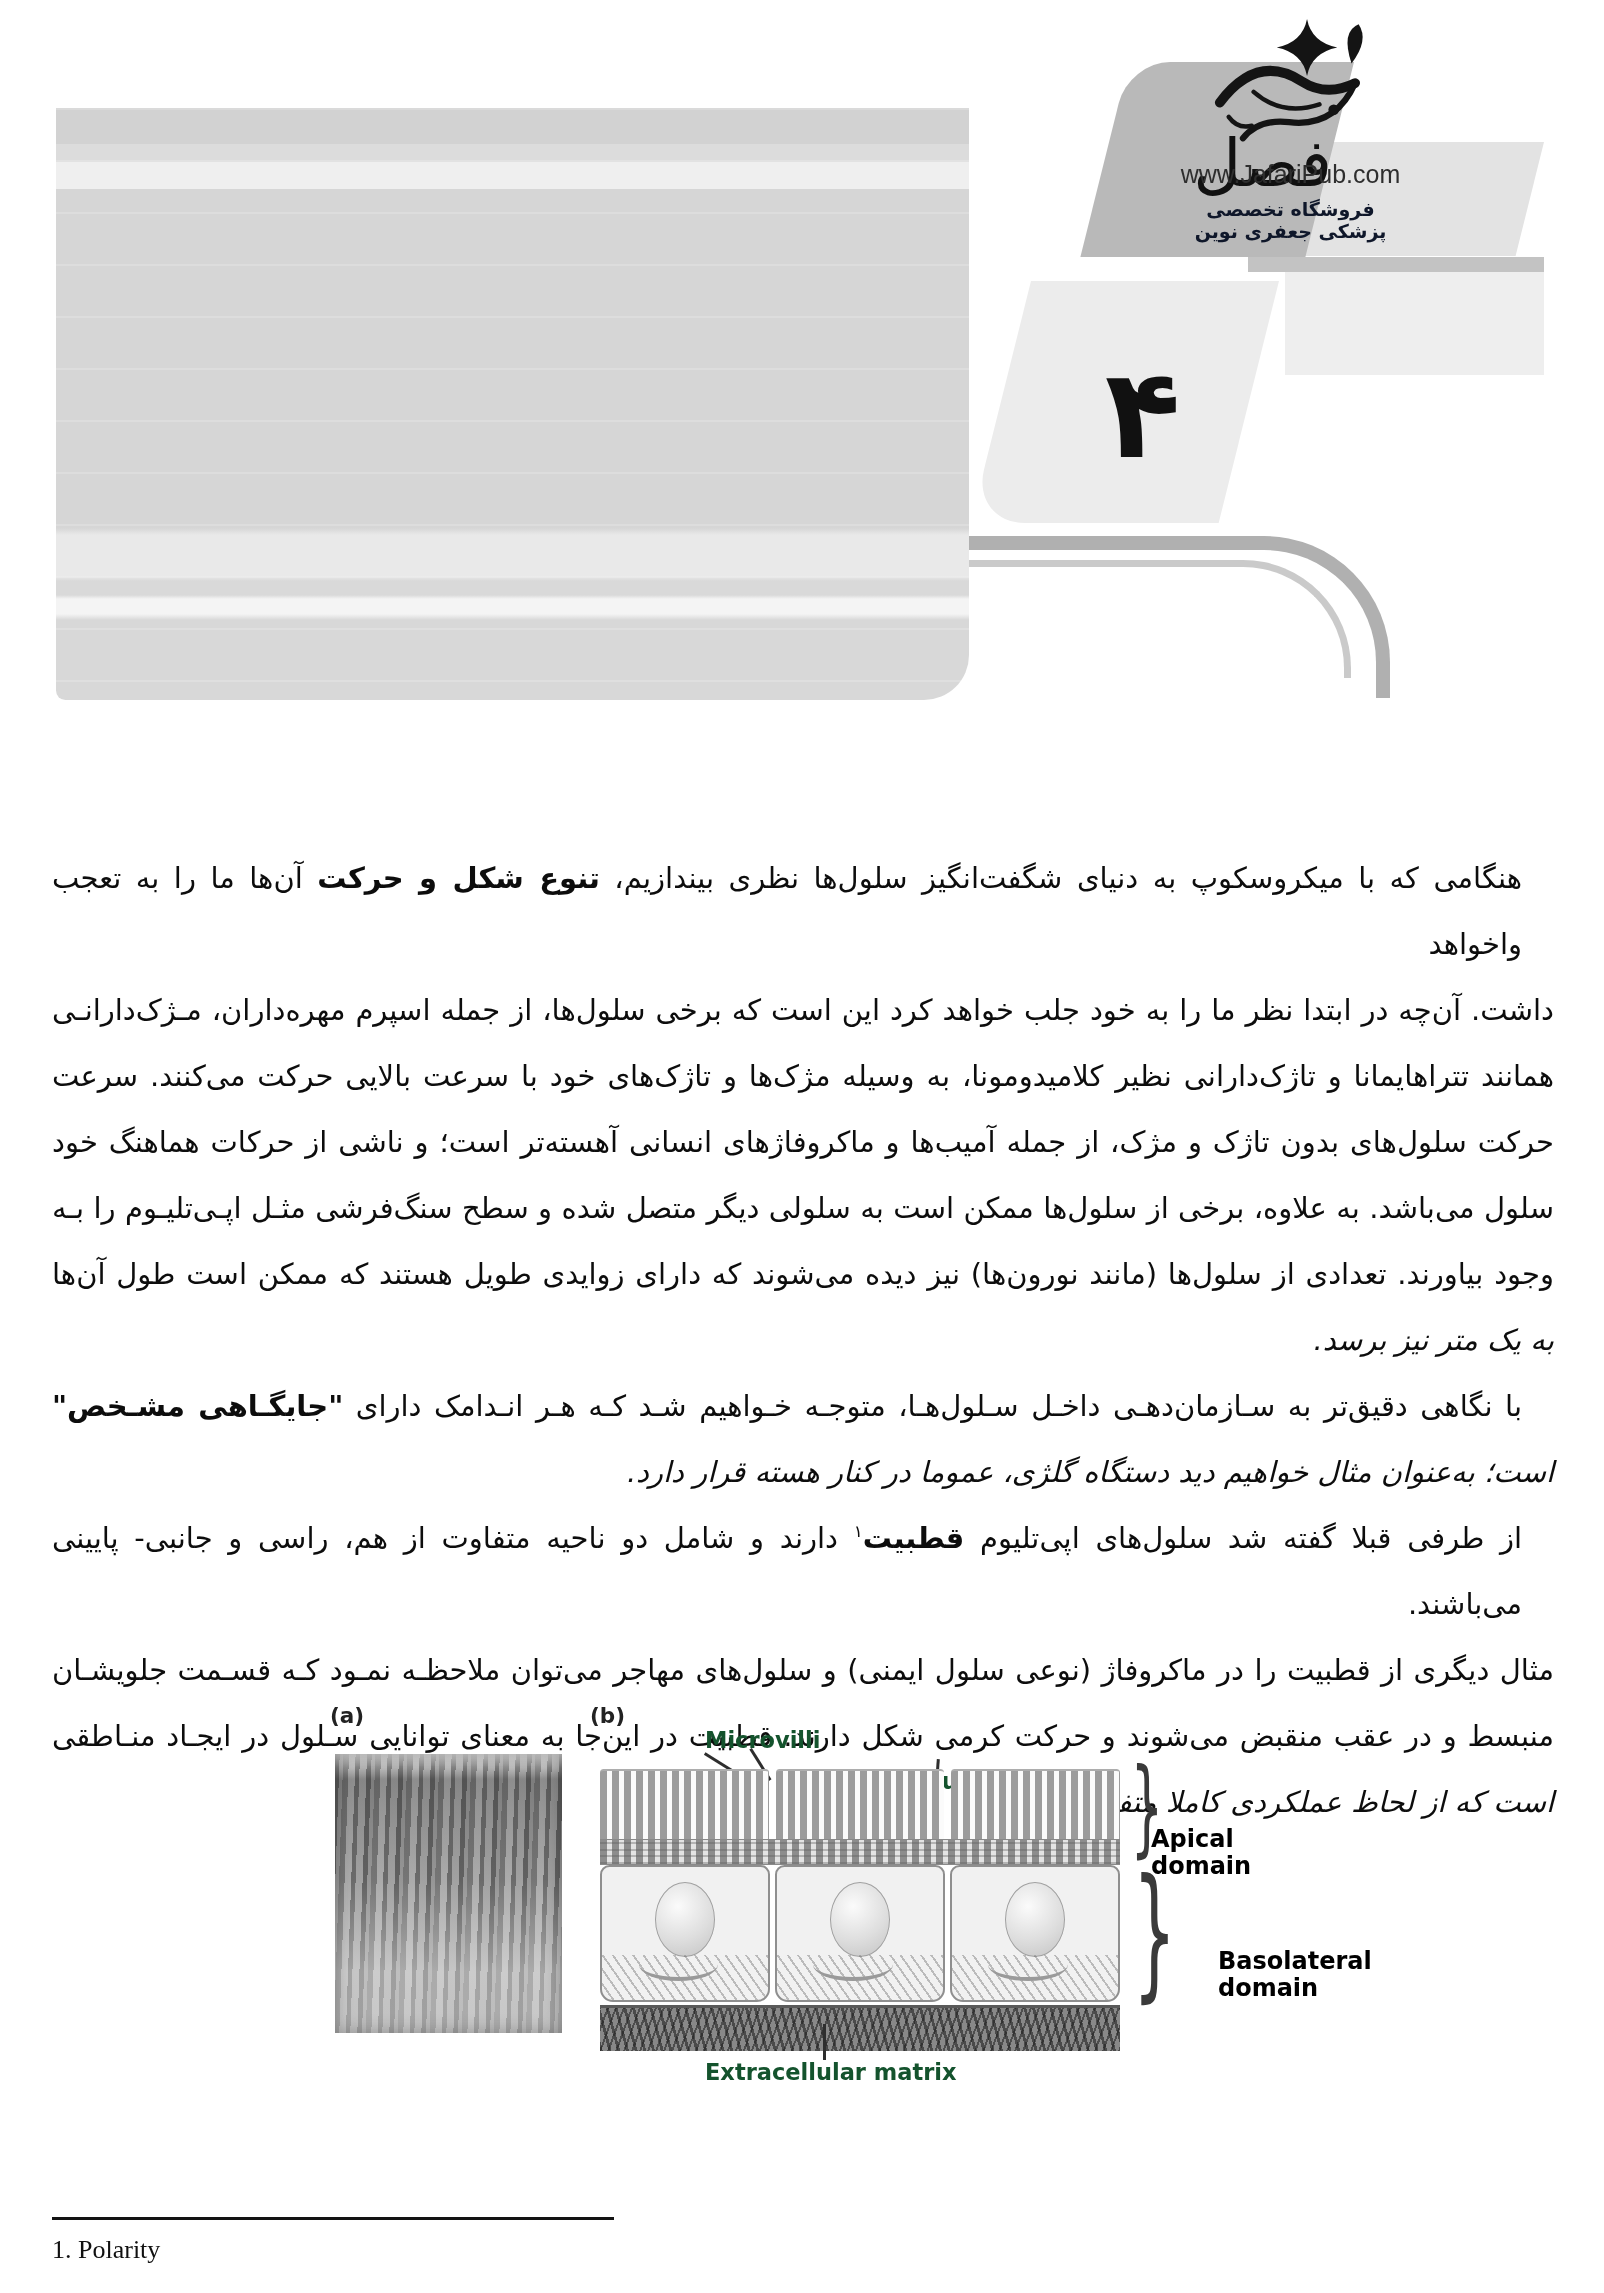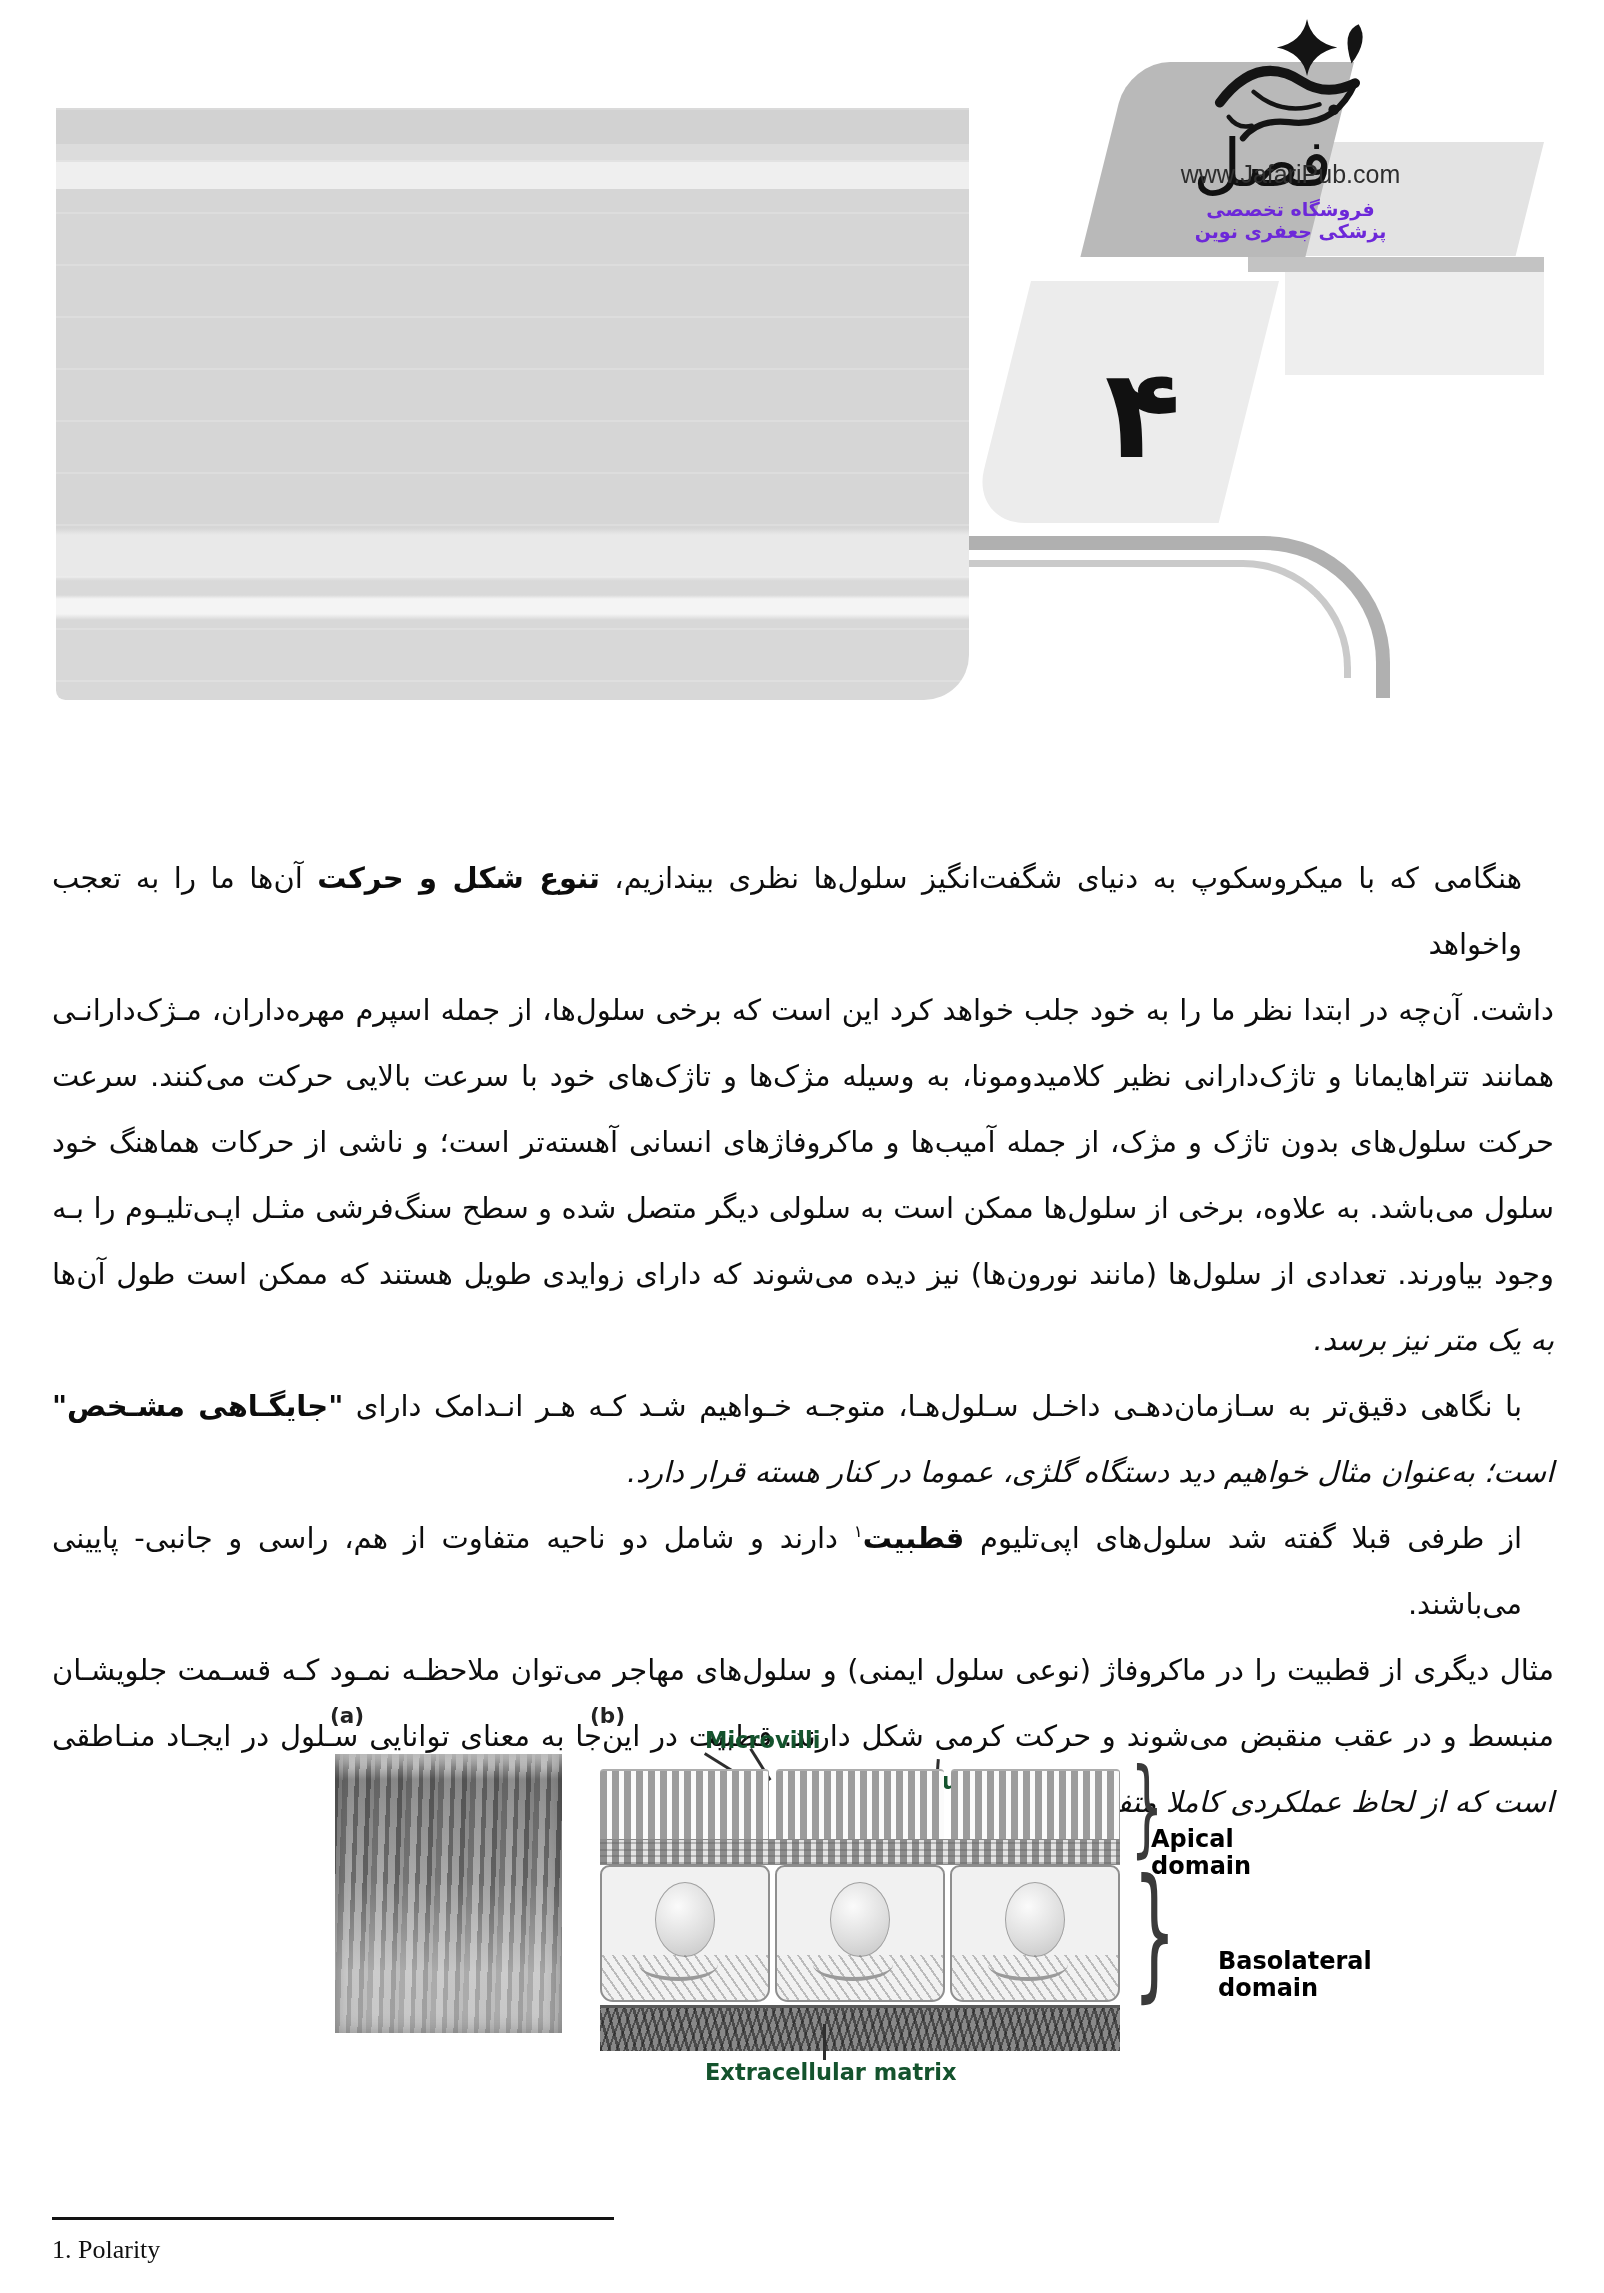--- a/index.html
+++ b/index.html
@@ -41,21 +41,21 @@
 
   .swoosh1{position:absolute;left:939px;top:536px;width:437px;height:148px;z-index:1;
     border-top:14px solid #b0b0b0;border-right:14px solid #b0b0b0;border-top-right-radius:126px;}
   .swoosh2{position:absolute;left:939px;top:560px;width:405px;height:111px;z-index:1;
     border-top:7.5px solid #cacaca;border-right:7.5px solid #cacaca;border-top-right-radius:108px;}
 
   
   .logo{position:absolute;left:1171px;top:17px;width:239px;z-index:5;text-align:center;}
   .logo svg{display:block;margin:0 auto;}
   .logo-url{font-size:25px;color:#2e2e2e;margin-top:1.9px;font-family:"Liberation Sans",sans-serif;}
-  .logo-tag{font-size:19px;font-weight:bold;color:#6d28d9;margin-top:9.4px;direction:rtl;}
+  .logo-tag{font-size:19px;font-weight:bold;color:#0f172a;margin-top:9.4px;direction:rtl;}
 
   
   .body-text{position:absolute;left:52px;top:845px;width:1502px;direction:rtl;
     font-size:29px;color:#0d0d0d;}
   .pline{line-height:66px;text-align:justify;text-align-last:justify;white-space:normal;}
   .pline.final{text-align-last:right;font-style:italic;}
   .pline.indent{padding-right:32px;}
   .pline .b{font-weight:bold;}
   .pline sup{font-size:0.58em;vertical-align:super;line-height:0;}
 

